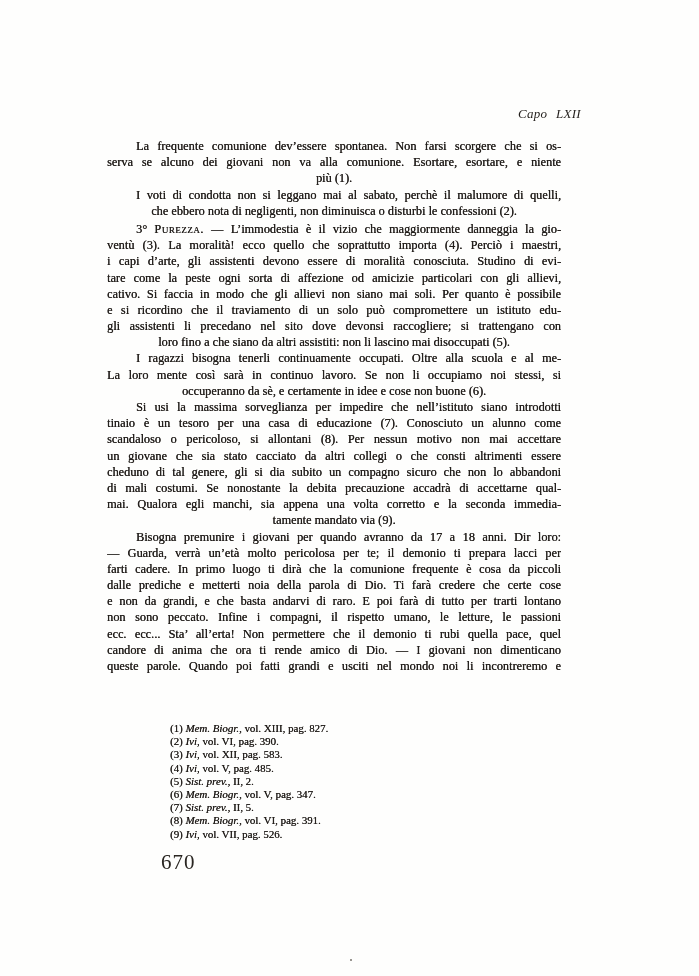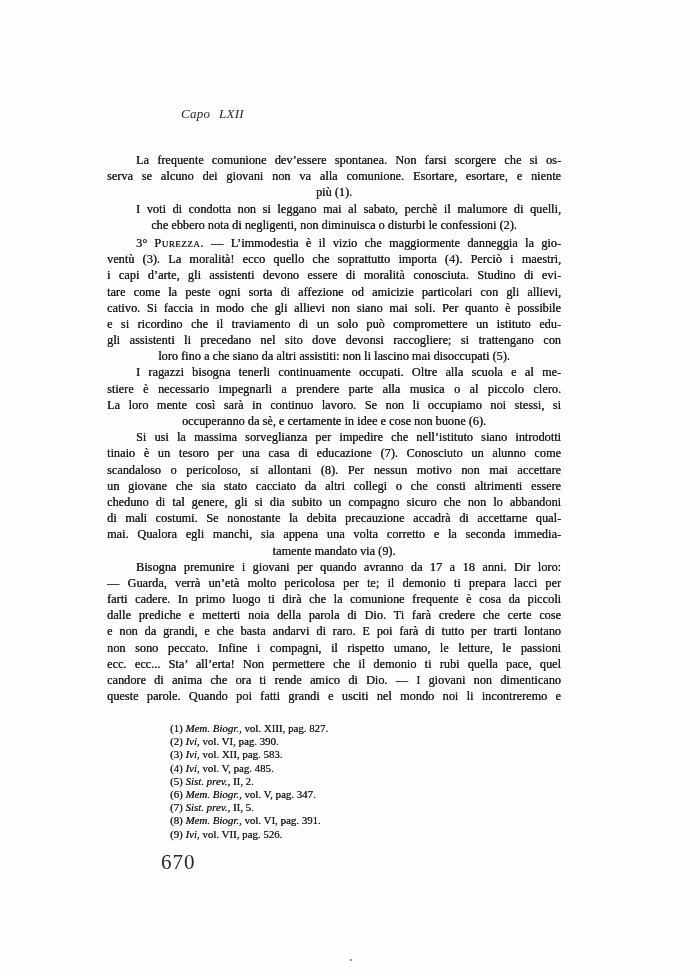--- a/index.html
+++ b/index.html
@@ -15,31 +15,31 @@
     overflow: hidden;
     font-family: "Liberation Serif", "DejaVu Serif", serif;
     color: #231f1c;
   }
   
   .running-head {
     position: absolute;
     top: 106px;
     left: 181px;
     width: 400px;
-    text-align: left;
+    text-align: right;
     font-style: italic;
     font-size: 13px;
     word-spacing: 5px;
     letter-spacing: 0.3px;
   }
   
   .body-text {
     position: absolute;
     left: 107px;
-    top: 152px;
+    top: 138px;
     width: 454px;
     font-size: 12.3px;
     text-shadow: 0.25px 0 0 currentColor; 
   }
   .para { margin: 0; }
   .para.section-gap { margin-top: 2px; }
   .line {
     height: 16.2px;
     line-height: 16.2px;
     overflow: hidden;
@@ -117,21 +117,20 @@
         <div class="line j">ventù (3). La moralità! ecco quello che soprattutto importa (4). Perciò i maestri,</div>
         <div class="line j">i capi d’arte, gli assistenti devono essere di moralità conosciuta. Studino di evi-</div>
         <div class="line j">tare come la peste ogni sorta di affezione od amicizie particolari con gli allievi,</div>
         <div class="line j">cativo. Si faccia in modo che gli allievi non siano mai soli. Per quanto è possibile</div>
         <div class="line j">e si ricordino che il traviamento di un solo può compromettere un istituto edu-</div>
         <div class="line j">gli assistenti li precedano nel sito dove devonsi raccogliere; si trattengano con</div>
         <div class="line">loro fino a che siano da altri assistiti: non li lascino mai disoccupati (5).</div>
       </div>
       <div class="para">
         <div class="line first j">I ragazzi bisogna tenerli continuamente occupati. Oltre alla scuola e al me-</div>
-        <div class="line j">stiere è necessario impegnarli a prendere parte alla musica o al piccolo clero.</div>
         <div class="line j">La loro mente così sarà in continuo lavoro. Se non li occupiamo noi stessi, si</div>
         <div class="line">occuperanno da sè, e certamente in idee e cose non buone (6).</div>
       </div>
       <div class="para">
         <div class="line first j">Si usi la massima sorveglianza per impedire che nell’istituto siano introdotti</div>
         <div class="line j">tinaio è un tesoro per una casa di educazione (7). Conosciuto un alunno come</div>
         <div class="line j">scandaloso o pericoloso, si allontani (8). Per nessun motivo non mai accettare</div>
         <div class="line j">un giovane che sia stato cacciato da altri collegi o che consti altrimenti essere</div>
         <div class="line j">cheduno di tal genere, gli si dia subito un compagno sicuro che non lo abbandoni</div>
         <div class="line j">di mali costumi. Se nonostante la debita precauzione accadrà di accettarne qual-</div>

